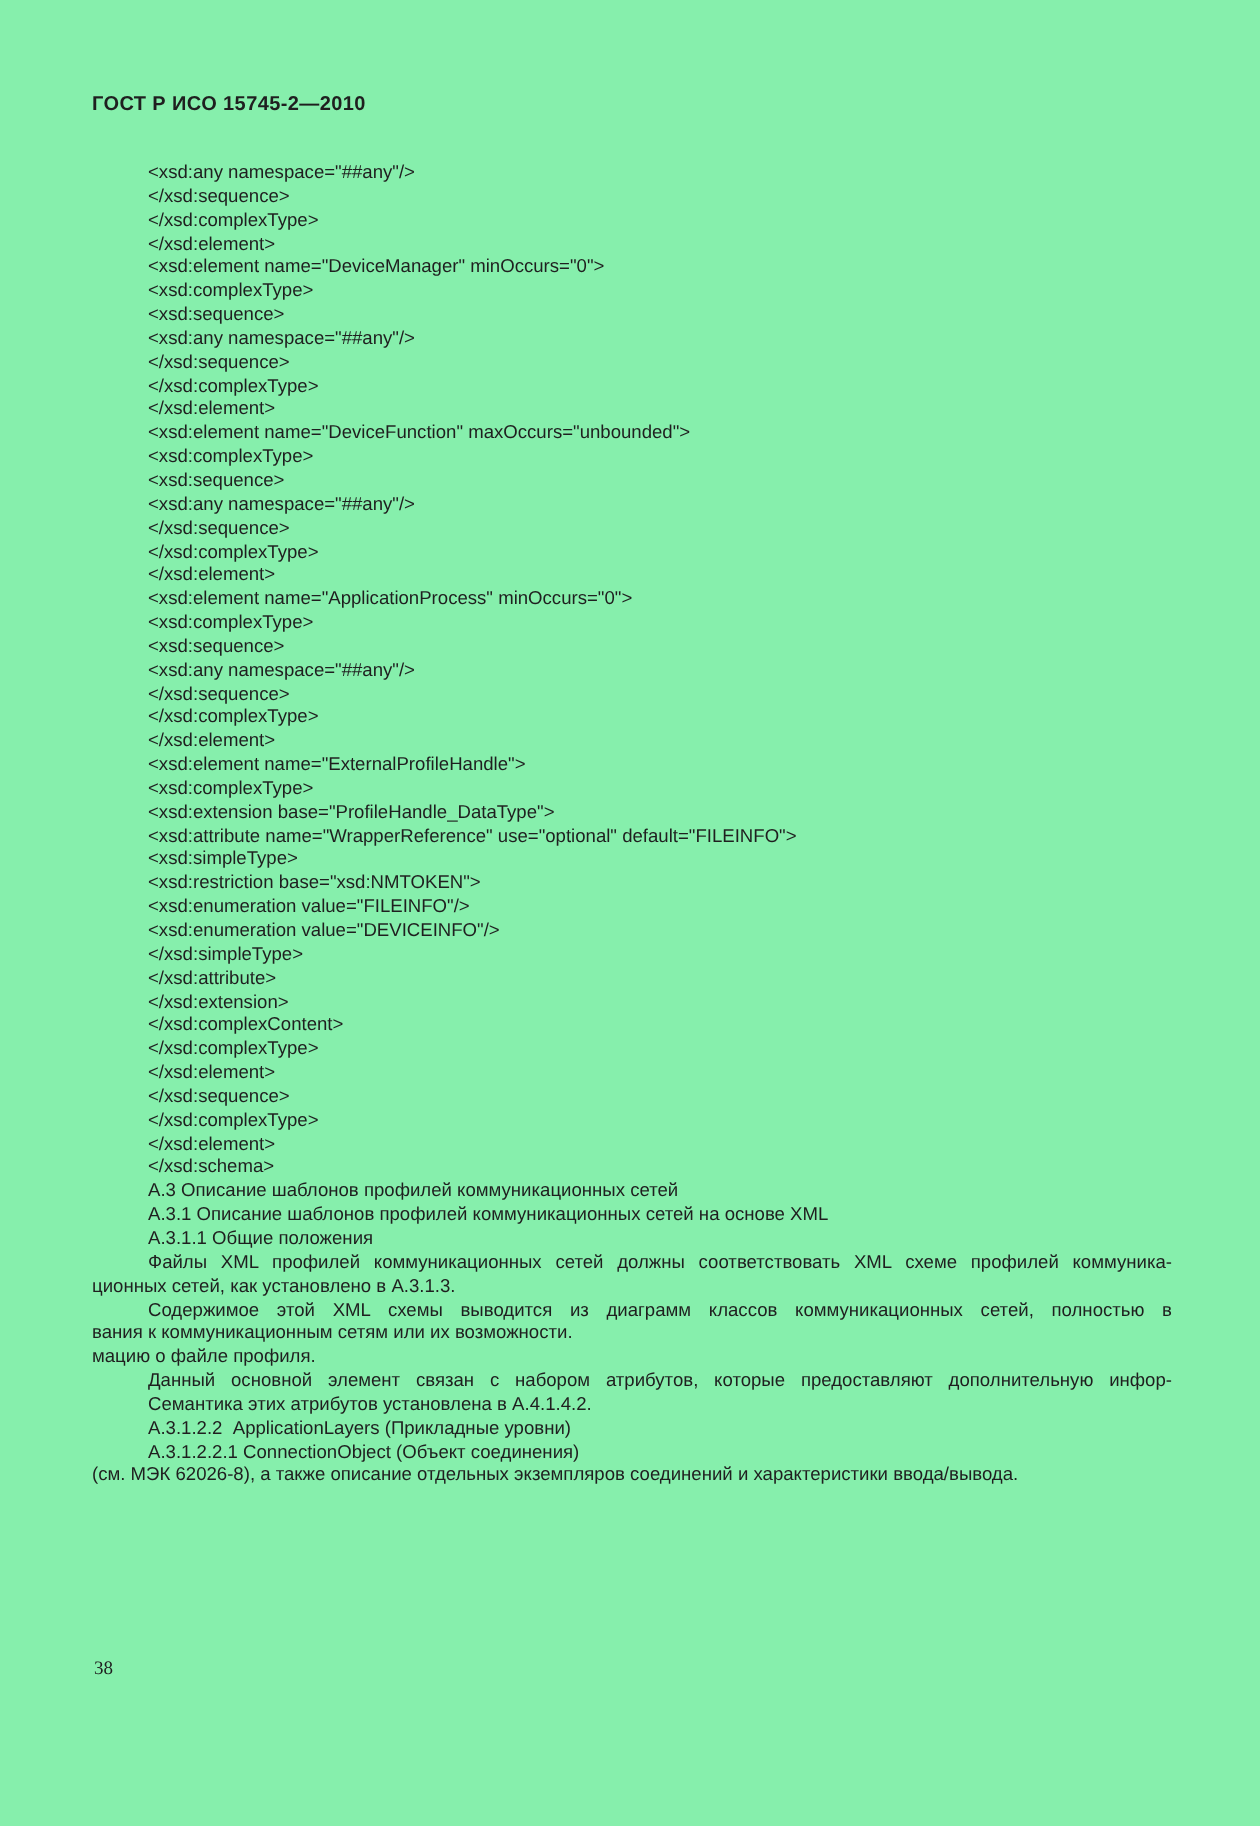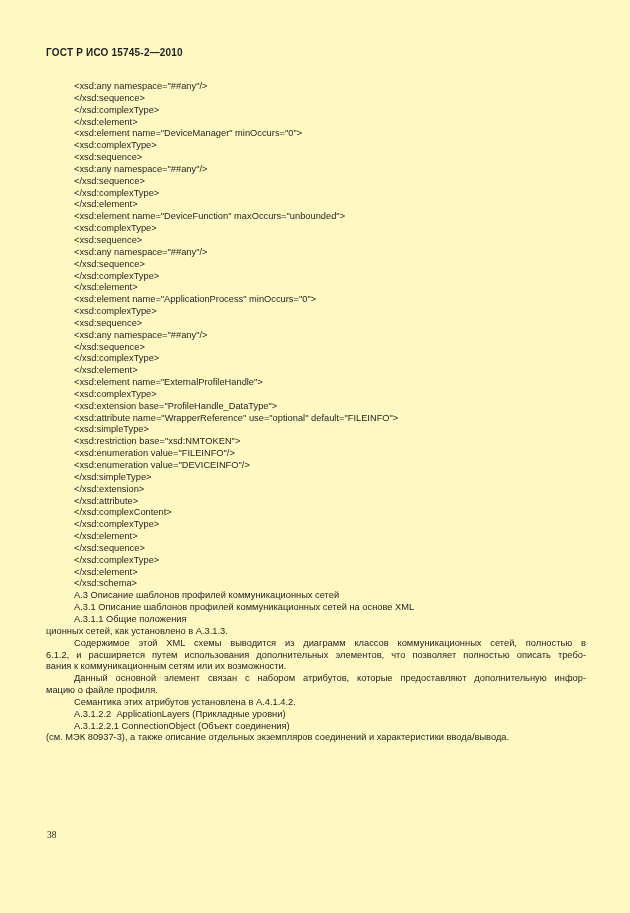--- a/index.html
+++ b/index.html
@@ -1,21 +1,21 @@
 <!DOCTYPE html>
 <html><head>
 <meta charset="utf-8">
 <style>
   html, body { margin: 0; padding: 0; background: #e8e8e8; }
   .page {
     position: relative;
     width: 630px;
     height: 913px;
     margin: 0 auto;
-    background: #fef9c3;
+    background: #86efac;
     font-family: "Liberation Sans", sans-serif;
     color: #1f1f1f;
     overflow: hidden;
   }
   .doc-header {
     position: absolute;
     left: 46px;
     top: 47px;
     font-size: 10px;
     font-weight: bold;
@@ -81,41 +81,41 @@
         <div class="line indent pre">&lt;/xsd:element&gt;</div>
         <div class="line indent pre">&lt;xsd:element name="ExternalProfileHandle"&gt;</div>
         <div class="line indent pre">&lt;xsd:complexType&gt;</div>
         <div class="line indent pre">&lt;xsd:extension base="ProfileHandle_DataType"&gt;</div>
         <div class="line indent pre">&lt;xsd:attribute name="WrapperReference" use="optional" default="FILEINFO"&gt;</div>
         <div class="line indent pre">&lt;xsd:simpleType&gt;</div>
         <div class="line indent pre">&lt;xsd:restriction base="xsd:NMTOKEN"&gt;</div>
         <div class="line indent pre">&lt;xsd:enumeration value="FILEINFO"/&gt;</div>
         <div class="line indent pre">&lt;xsd:enumeration value="DEVICEINFO"/&gt;</div>
         <div class="line indent pre">&lt;/xsd:simpleType&gt;</div>
+        <div class="line indent pre">&lt;/xsd:attribute&gt;</div>
         <div class="line indent pre">&lt;/xsd:extension&gt;</div>
-        <div class="line indent pre">&lt;/xsd:attribute&gt;</div>
         <div class="line indent pre">&lt;/xsd:complexContent&gt;</div>
         <div class="line indent pre">&lt;/xsd:complexType&gt;</div>
         <div class="line indent pre">&lt;/xsd:element&gt;</div>
         <div class="line indent pre">&lt;/xsd:sequence&gt;</div>
         <div class="line indent pre">&lt;/xsd:complexType&gt;</div>
         <div class="line indent pre">&lt;/xsd:element&gt;</div>
         <div class="line indent pre">&lt;/xsd:schema&gt;</div>
       </div>
     <div>
         <div class="line indent heading pre">А.3 Описание шаблонов профилей коммуникационных сетей</div>
         <div class="line indent heading pre">А.3.1 Описание шаблонов профилей коммуникационных сетей на основе XML</div>
         <div class="line indent heading pre">А.3.1.1 Общие положения</div>
+        <div class="line indent just">Файлы XML профилей коммуникационных сетей должны соответствовать XML схеме профилей коммуника-</div>
         <div class="line ">ционных сетей, как установлено в А.3.1.3.</div>
         <div class="line indent just">Содержимое этой XML схемы выводится из диаграмм классов коммуникационных сетей, полностью в</div>
-        <div class="line just">6.1.2, и расширяется путем использования дополнительных элементов, что позволяет полностью описать требо-</div>
         <div class="line ">вания к коммуникационным сетям или их возможности.</div>
+        <div class="line ">мацию о файле профиля.</div>
         <div class="line indent just">Данный основной элемент связан с набором атрибутов, которые предоставляют дополнительную инфор-</div>
-        <div class="line ">мацию о файле профиля.</div>
         <div class="line indent pre">Семантика этих атрибутов установлена в А.4.1.4.2.</div>
         <div class="line indent pre">А.3.1.2.2  ApplicationLayers (Прикладные уровни)</div>
         <div class="line indent pre">А.3.1.2.2.1 ConnectionObject (Объект соединения)</div>
-        <div class="line ">(см. МЭК 80937-3), а также описание отдельных экземпляров соединений и характеристики ввода/вывода.</div>
+        <div class="line ">(см. МЭК 62026-8), а также описание отдельных экземпляров соединений и характеристики ввода/вывода.</div>
       </div>
   </div>
 
   <div class="page-number">38</div>
 </div>
 
 </body></html>

